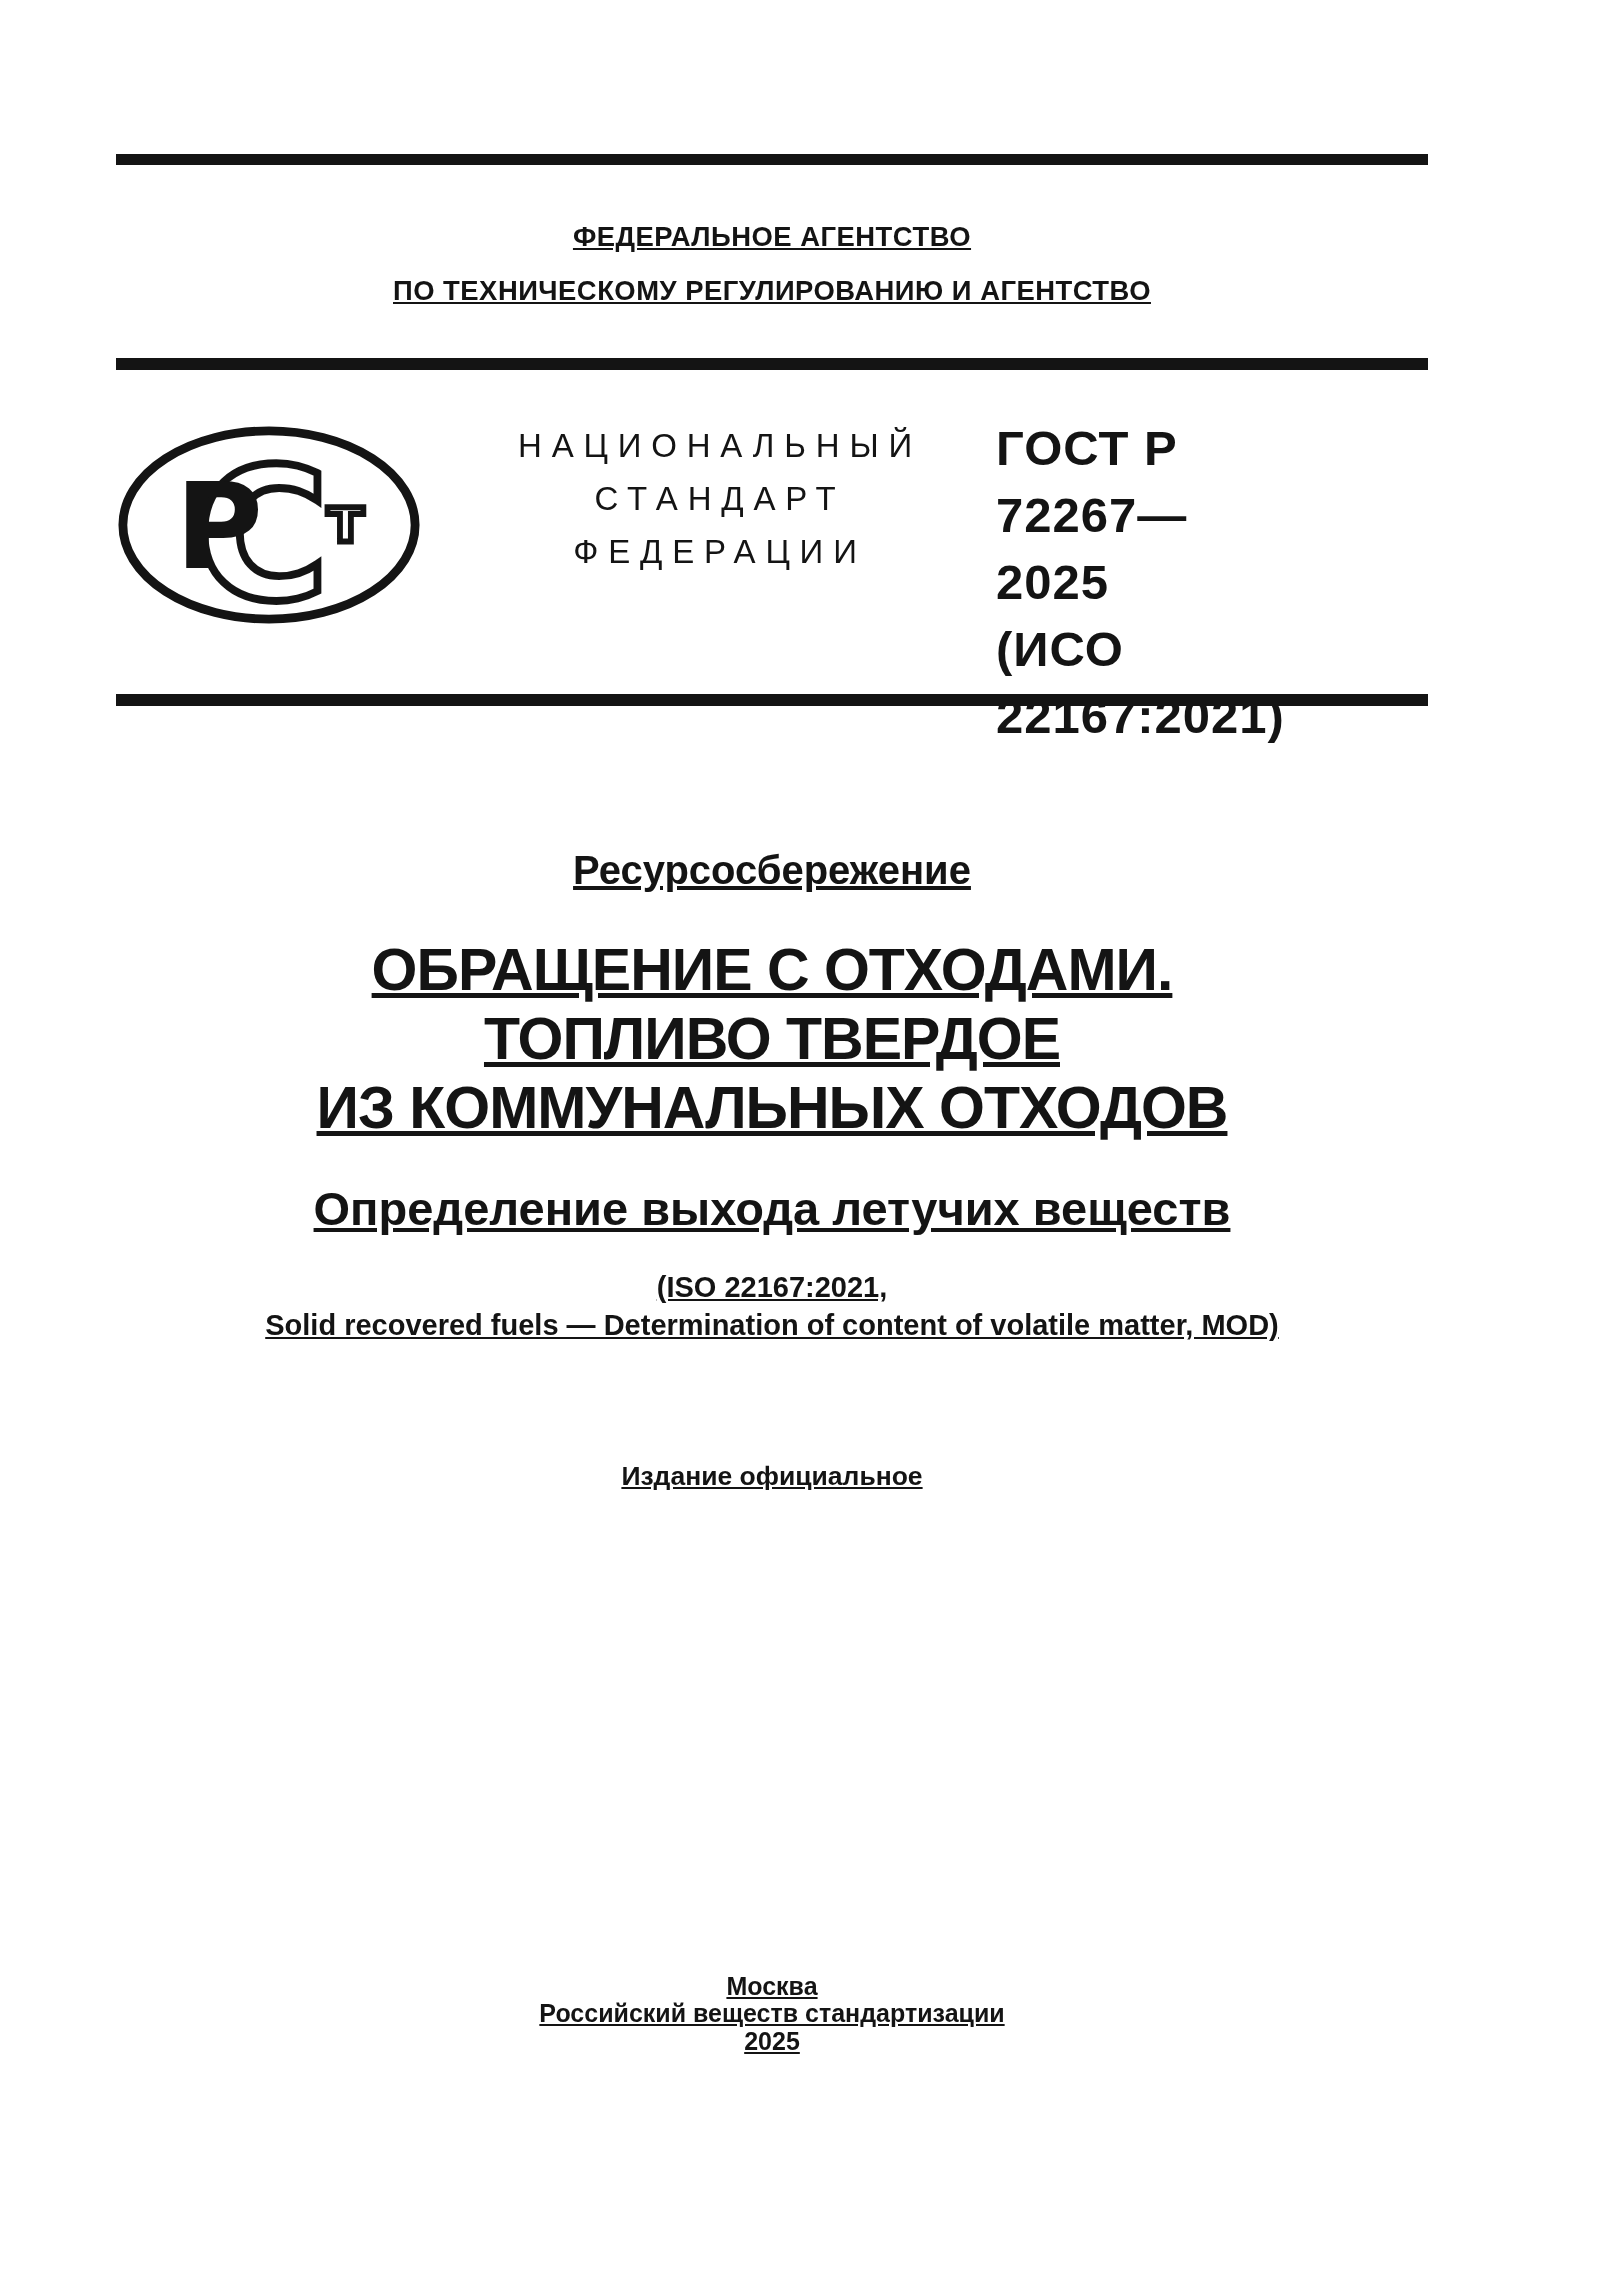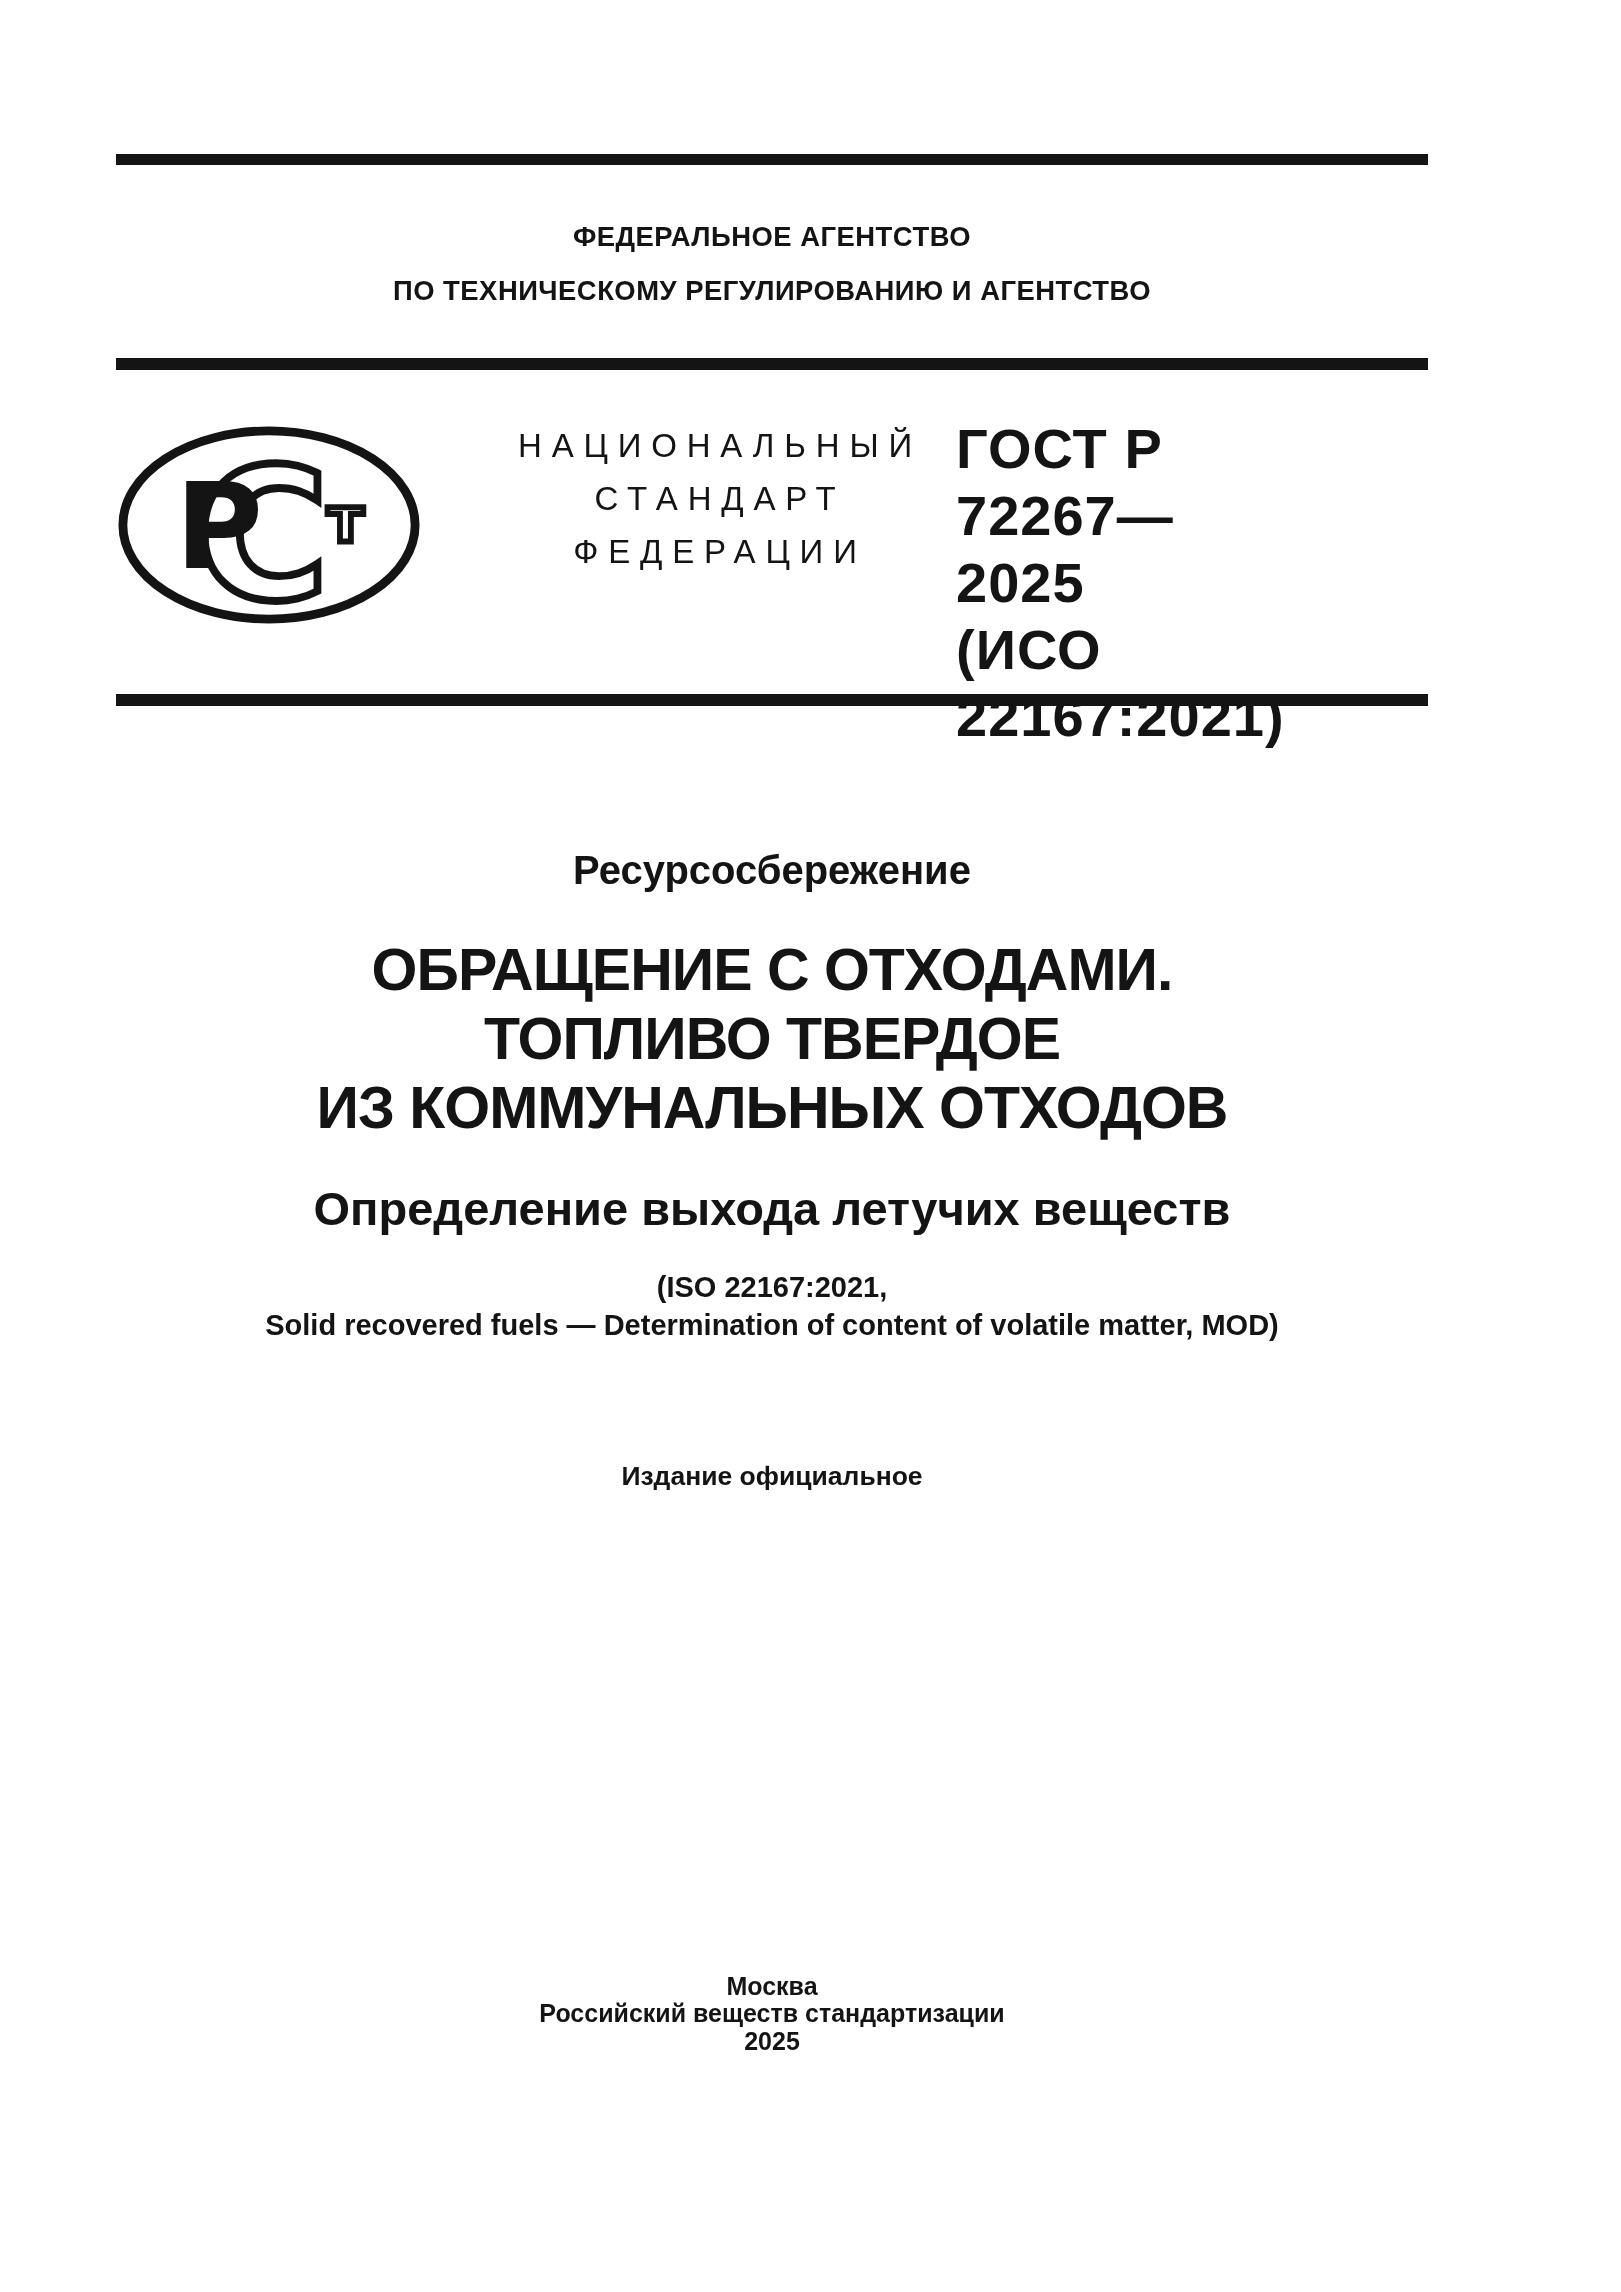--- a/index.html
+++ b/index.html
@@ -6,27 +6,27 @@
   #page{
     position:relative;
     width:1621px;height:2293px;
     margin:0 auto;
     background:#ffffff;
     font-family:"Liberation Sans", sans-serif;
     color:#141414;
     overflow:hidden;
   }
   .rule{position:absolute;left:116px;width:1312px;background:#141414;}
-  .centered{position:absolute;left:116px;width:1312px;text-align:center;}
+  .centered{position:absolute;left:116px;width:1312px;text-align:center;text-decoration:underline;}
 
   #agency{top:210px;font-size:27.4px;line-height:54px;font-weight:bold;letter-spacing:0.5px;}
   #std-type{position:absolute;left:421px;width:598px;top:419px;text-align:center;
             font-size:33px;line-height:53px;font-weight:normal;letter-spacing:9.8px;}
-  #designation{position:absolute;left:956px;top:415px;width:431px;text-align:left;
-            font-size:56px;line-height:67px;font-weight:bold;letter-spacing:1px;}
+  #designation{position:absolute;left:996px;top:415px;width:431px;text-align:left;
+            font-size:49px;line-height:67px;font-weight:bold;letter-spacing:1px;}
   #logo{position:absolute;left:113px;top:424px;width:312px;height:203px;}
 
   #group-name{top:844px;font-size:40px;line-height:53px;font-weight:bold;}
   #main-title{top:936px;font-size:59px;line-height:69px;font-weight:bold;letter-spacing:-1px;}
   #subtitle{top:1182px;font-size:47px;line-height:53px;font-weight:bold;}
   #iso-ref{top:1268px;font-size:29px;line-height:38px;font-weight:bold;}
   #edition{top:1460px;font-size:26.5px;line-height:32px;font-weight:bold;}
   #imprint{top:1973px;font-size:25px;line-height:27.4px;font-weight:bold;}
 </style>
 </head>

